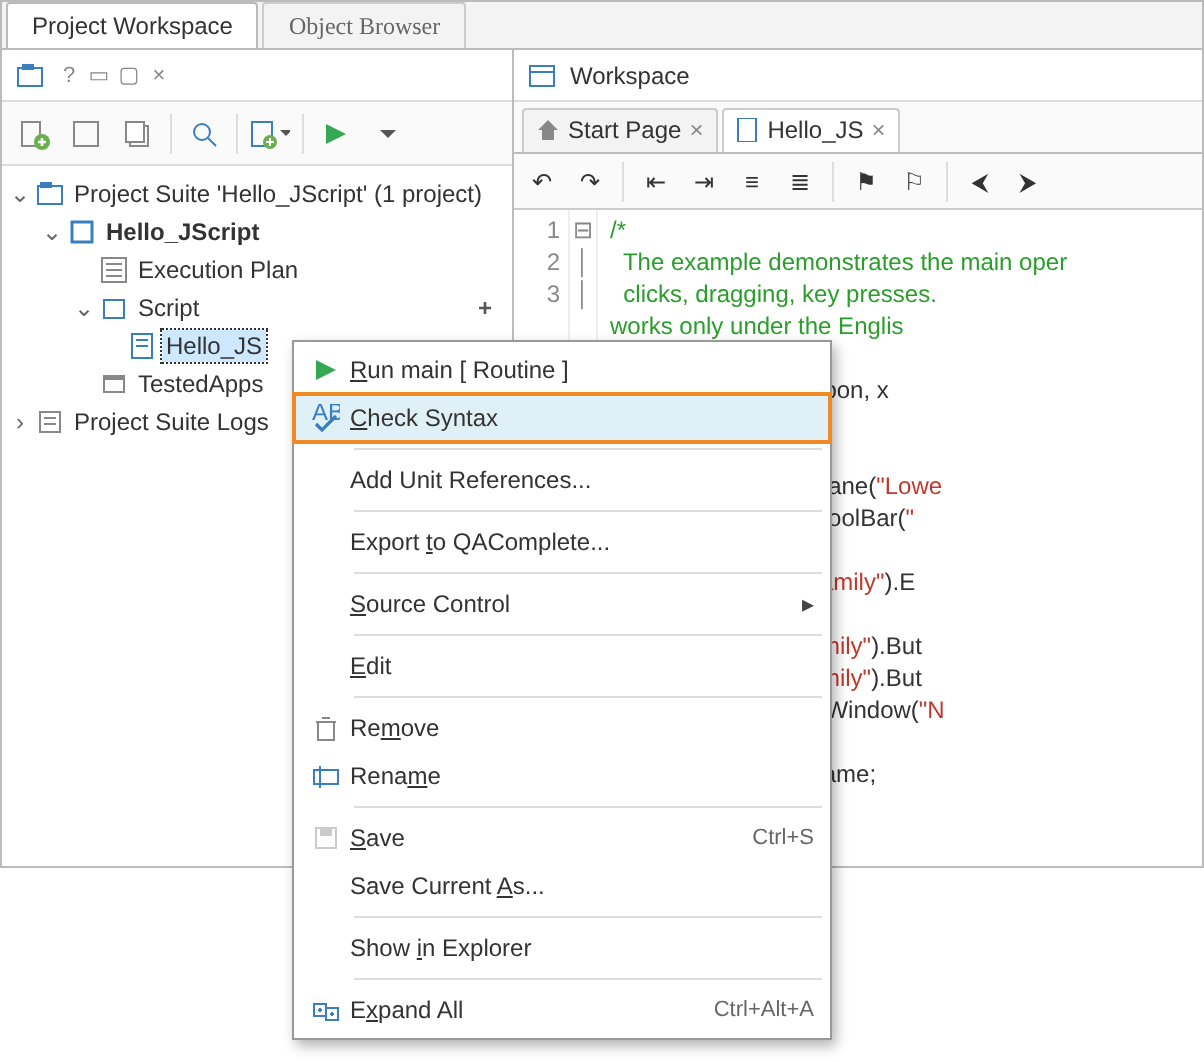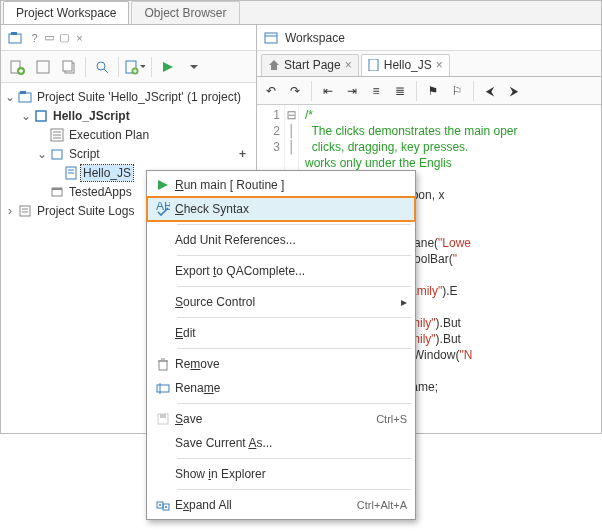--- a/index.html
+++ b/index.html
@@ -1,21 +1,21 @@
 <!DOCTYPE html>
 <html><head>
 <meta charset="utf-8">
 <style>
   * { box-sizing: border-box; margin: 0; padding: 0; font-family: "Segoe UI", Tahoma, Arial, sans-serif; font-size: 12px; color: #333; }
   html, body { width: 602px; height: 531px; overflow: hidden; background: #fff; }
   .root { display: flex; flex-direction: column; width: 602px; height: 434px; border: 1px solid #bbb; }
   
   .top-tabs { height: 24px; background: #f3f3f3; border-bottom: 1px solid #bbb; display: flex; align-items: flex-end; padding-left: 2px; }
   .top-tab { height: 23px; padding: 4px 12px 0 12px; background: #fff; border: 1px solid #bbb; border-bottom: none; margin-right: 2px; border-radius: 2px 2px 0 0; cursor: default; }
-  .top-tab.inactive { background: #f3f3f3; border-color: #ccc; color: #666; }
+  .top-tab.inactive { background: #f3f3f3; border-color: #ccc; color: #666; font-family: Liberation Serif, serif; }
   
   .main { flex: 1; display: flex; overflow: hidden; }
   .left { width: 256px; border-right: 1px solid #bbb; display: flex; flex-direction: column; background: #fff; }
   .right { flex: 1; display: flex; flex-direction: column; background: #fff; }
   
   .panel-hdr { height: 26px; display: flex; align-items: center; padding: 0 6px; border-bottom: 1px solid #ddd; background: #fff; gap: 4px; }
   .panel-hdr .title { flex: 1; font-weight: normal; }
   .hdr-icon { width: 11px; height: 11px; display: flex; align-items: center; justify-content: center; color: #888; font-size: 11px; cursor: pointer; }
   
   .toolbar { height: 32px; border-bottom: 1px solid #ddd; display: flex; align-items: center; padding: 0 4px; gap: 2px; background: #fafafa; position: relative; }
@@ -243,21 +243,21 @@
         <span class="eb">⚑</span>
         <span class="eb">⚐</span>
         <span class="tsep"></span>
         <span class="eb">⮜</span>
         <span class="eb">⮞</span>
       </div>
       <div class="editor-wrap">
         <div class="gutter" id="gutter">1<br>2<br>3</div>
         <div class="fold">⊟<br>│<br>│</div>
         <div class="code" id="code"><span class="cm">/*</span>
-<span class="cm">  The clicks demonstrates the main oper</span>
+<span class="cm">  The example demonstrates the main oper</span>
 <span class="cm">  clicks, dragging, key presses.</span>
 <span class="cm">works only under the Englis</span>
 <span class="plain"></span>
 <span class="plain">tring(wPicture, wRibbon, x</span>
 <span class="plain"></span>
 <span class="plain">ick(x, y);</span>
 <span class="plain">tyPage = wRibbon.Pane(</span><span class="str">"Lowe</span>
 <span class="plain">r = wPropertyPage.ToolBar(</span><span class="str">"</span>
 <span class="plain"></span>
 <span class="plain">r.ComboBox(</span><span class="str">"Font family"</span><span class="plain">).E</span>

